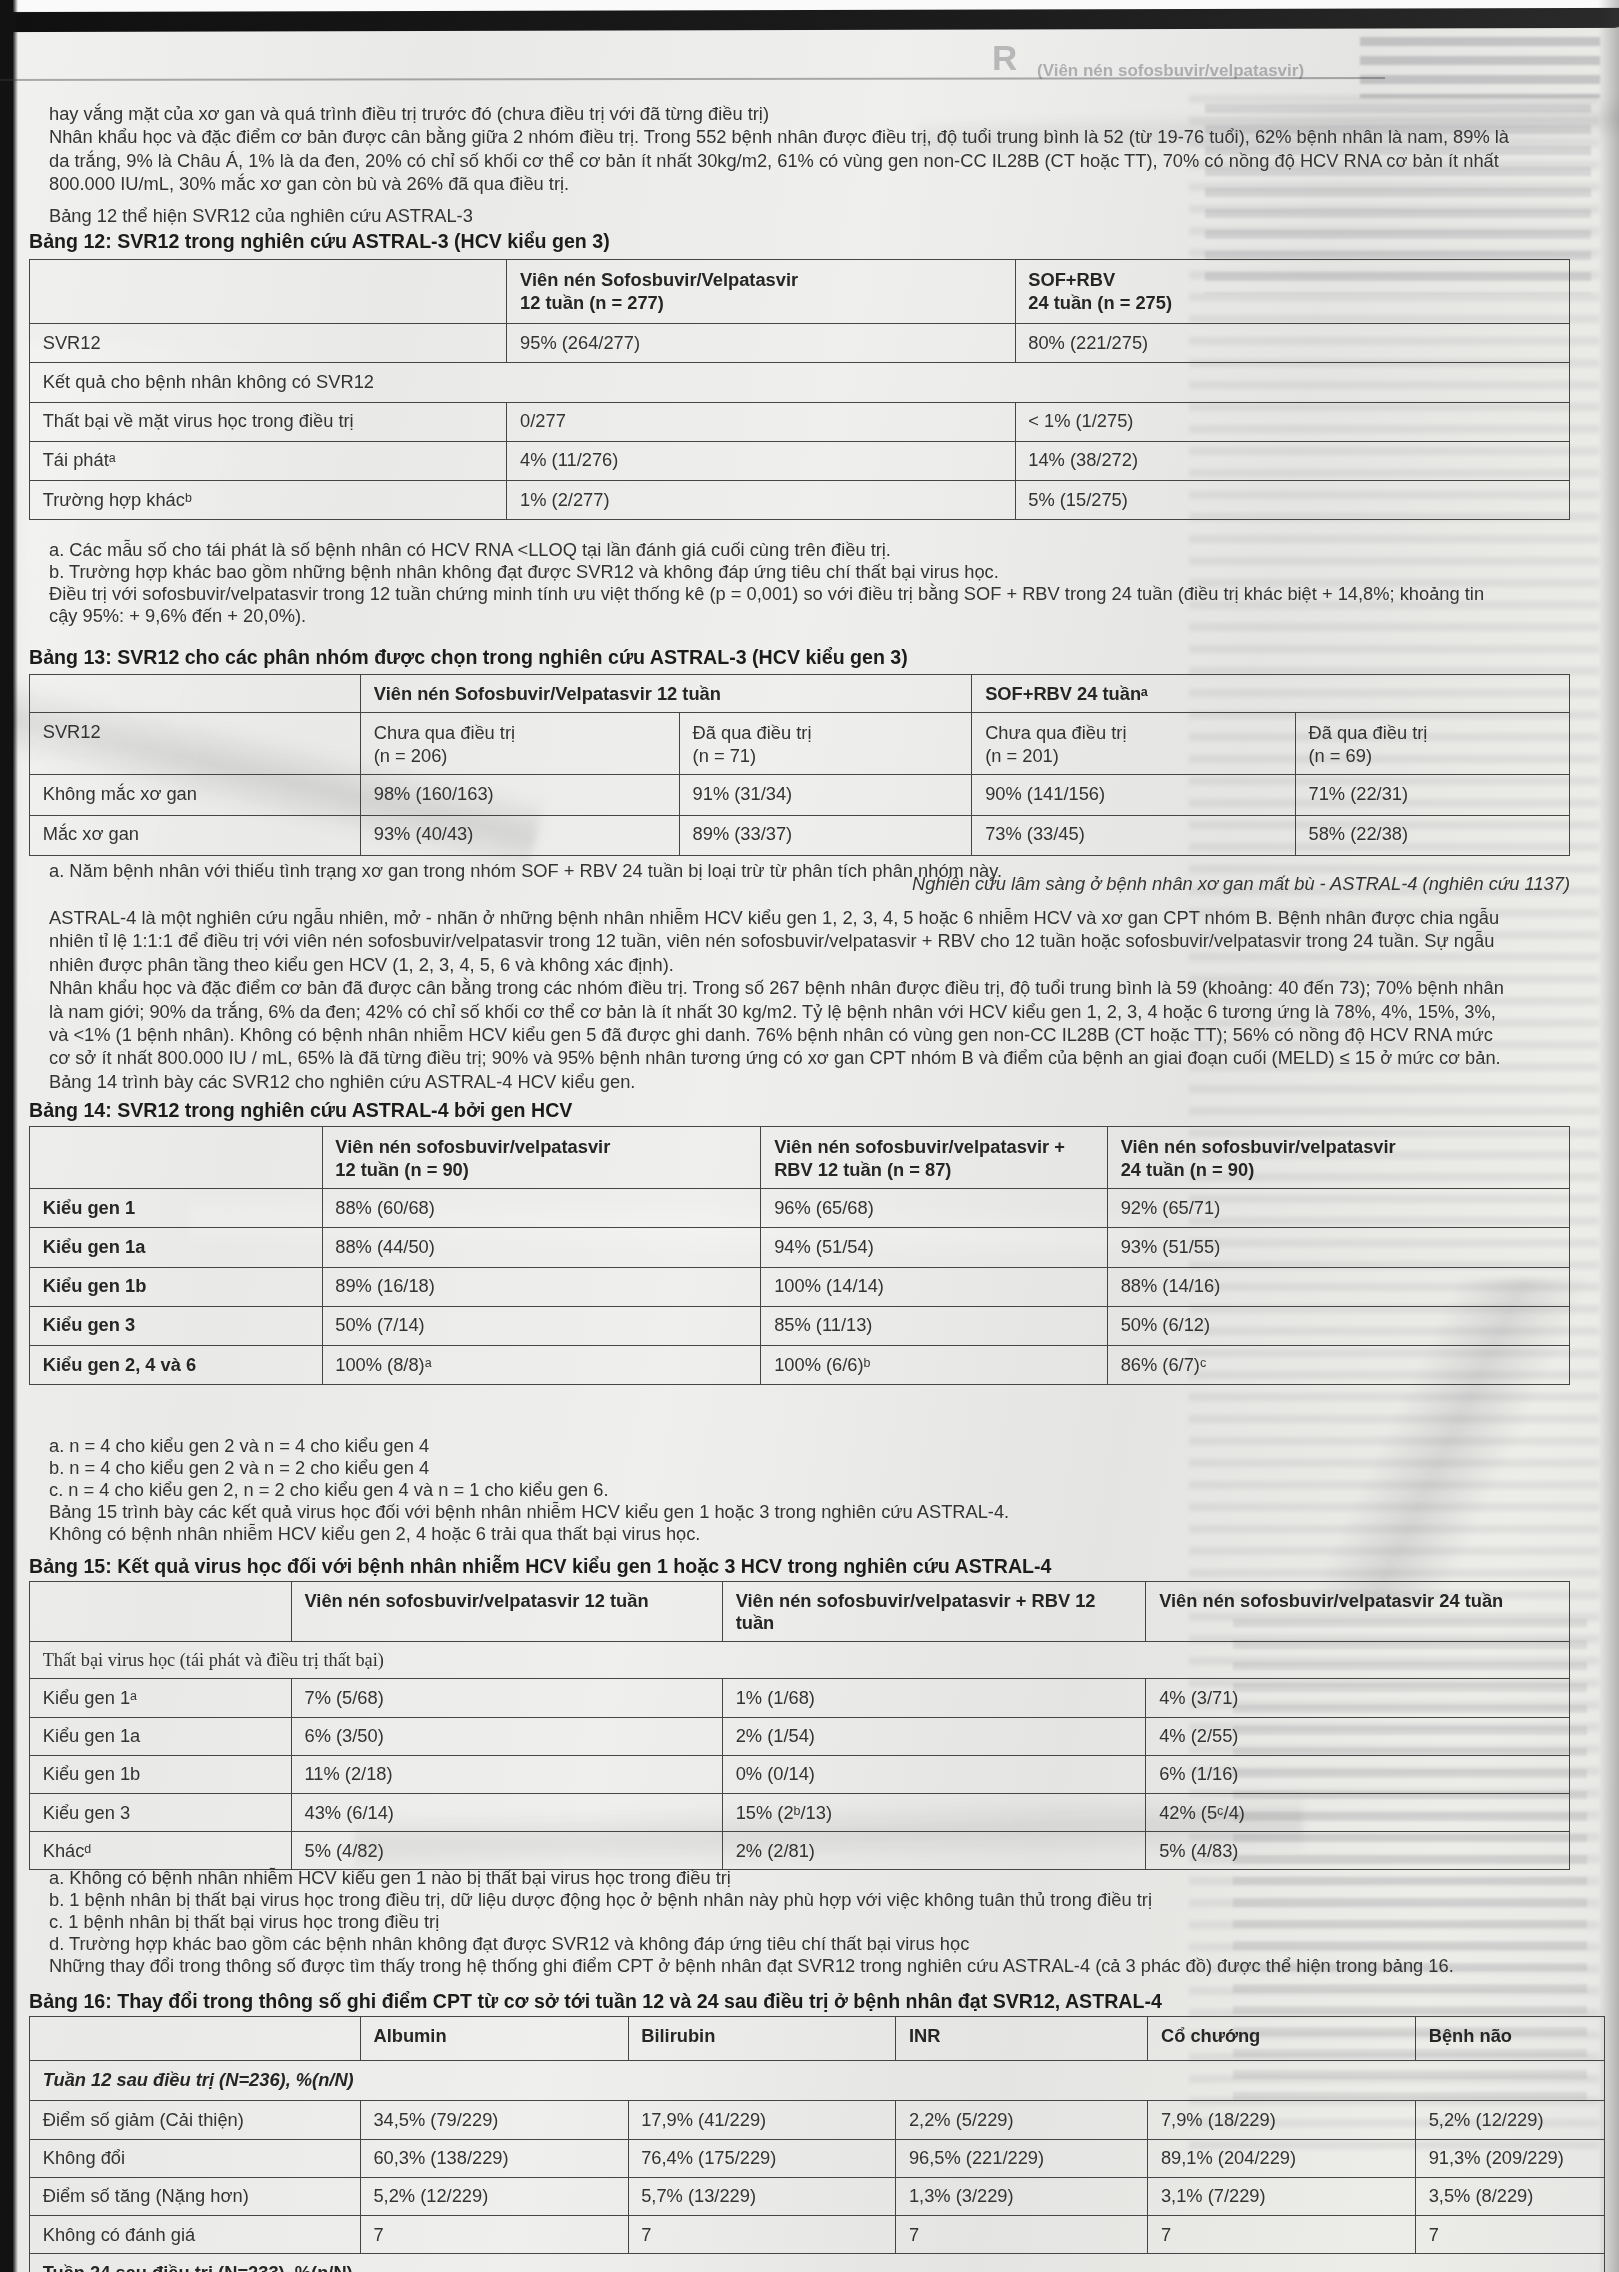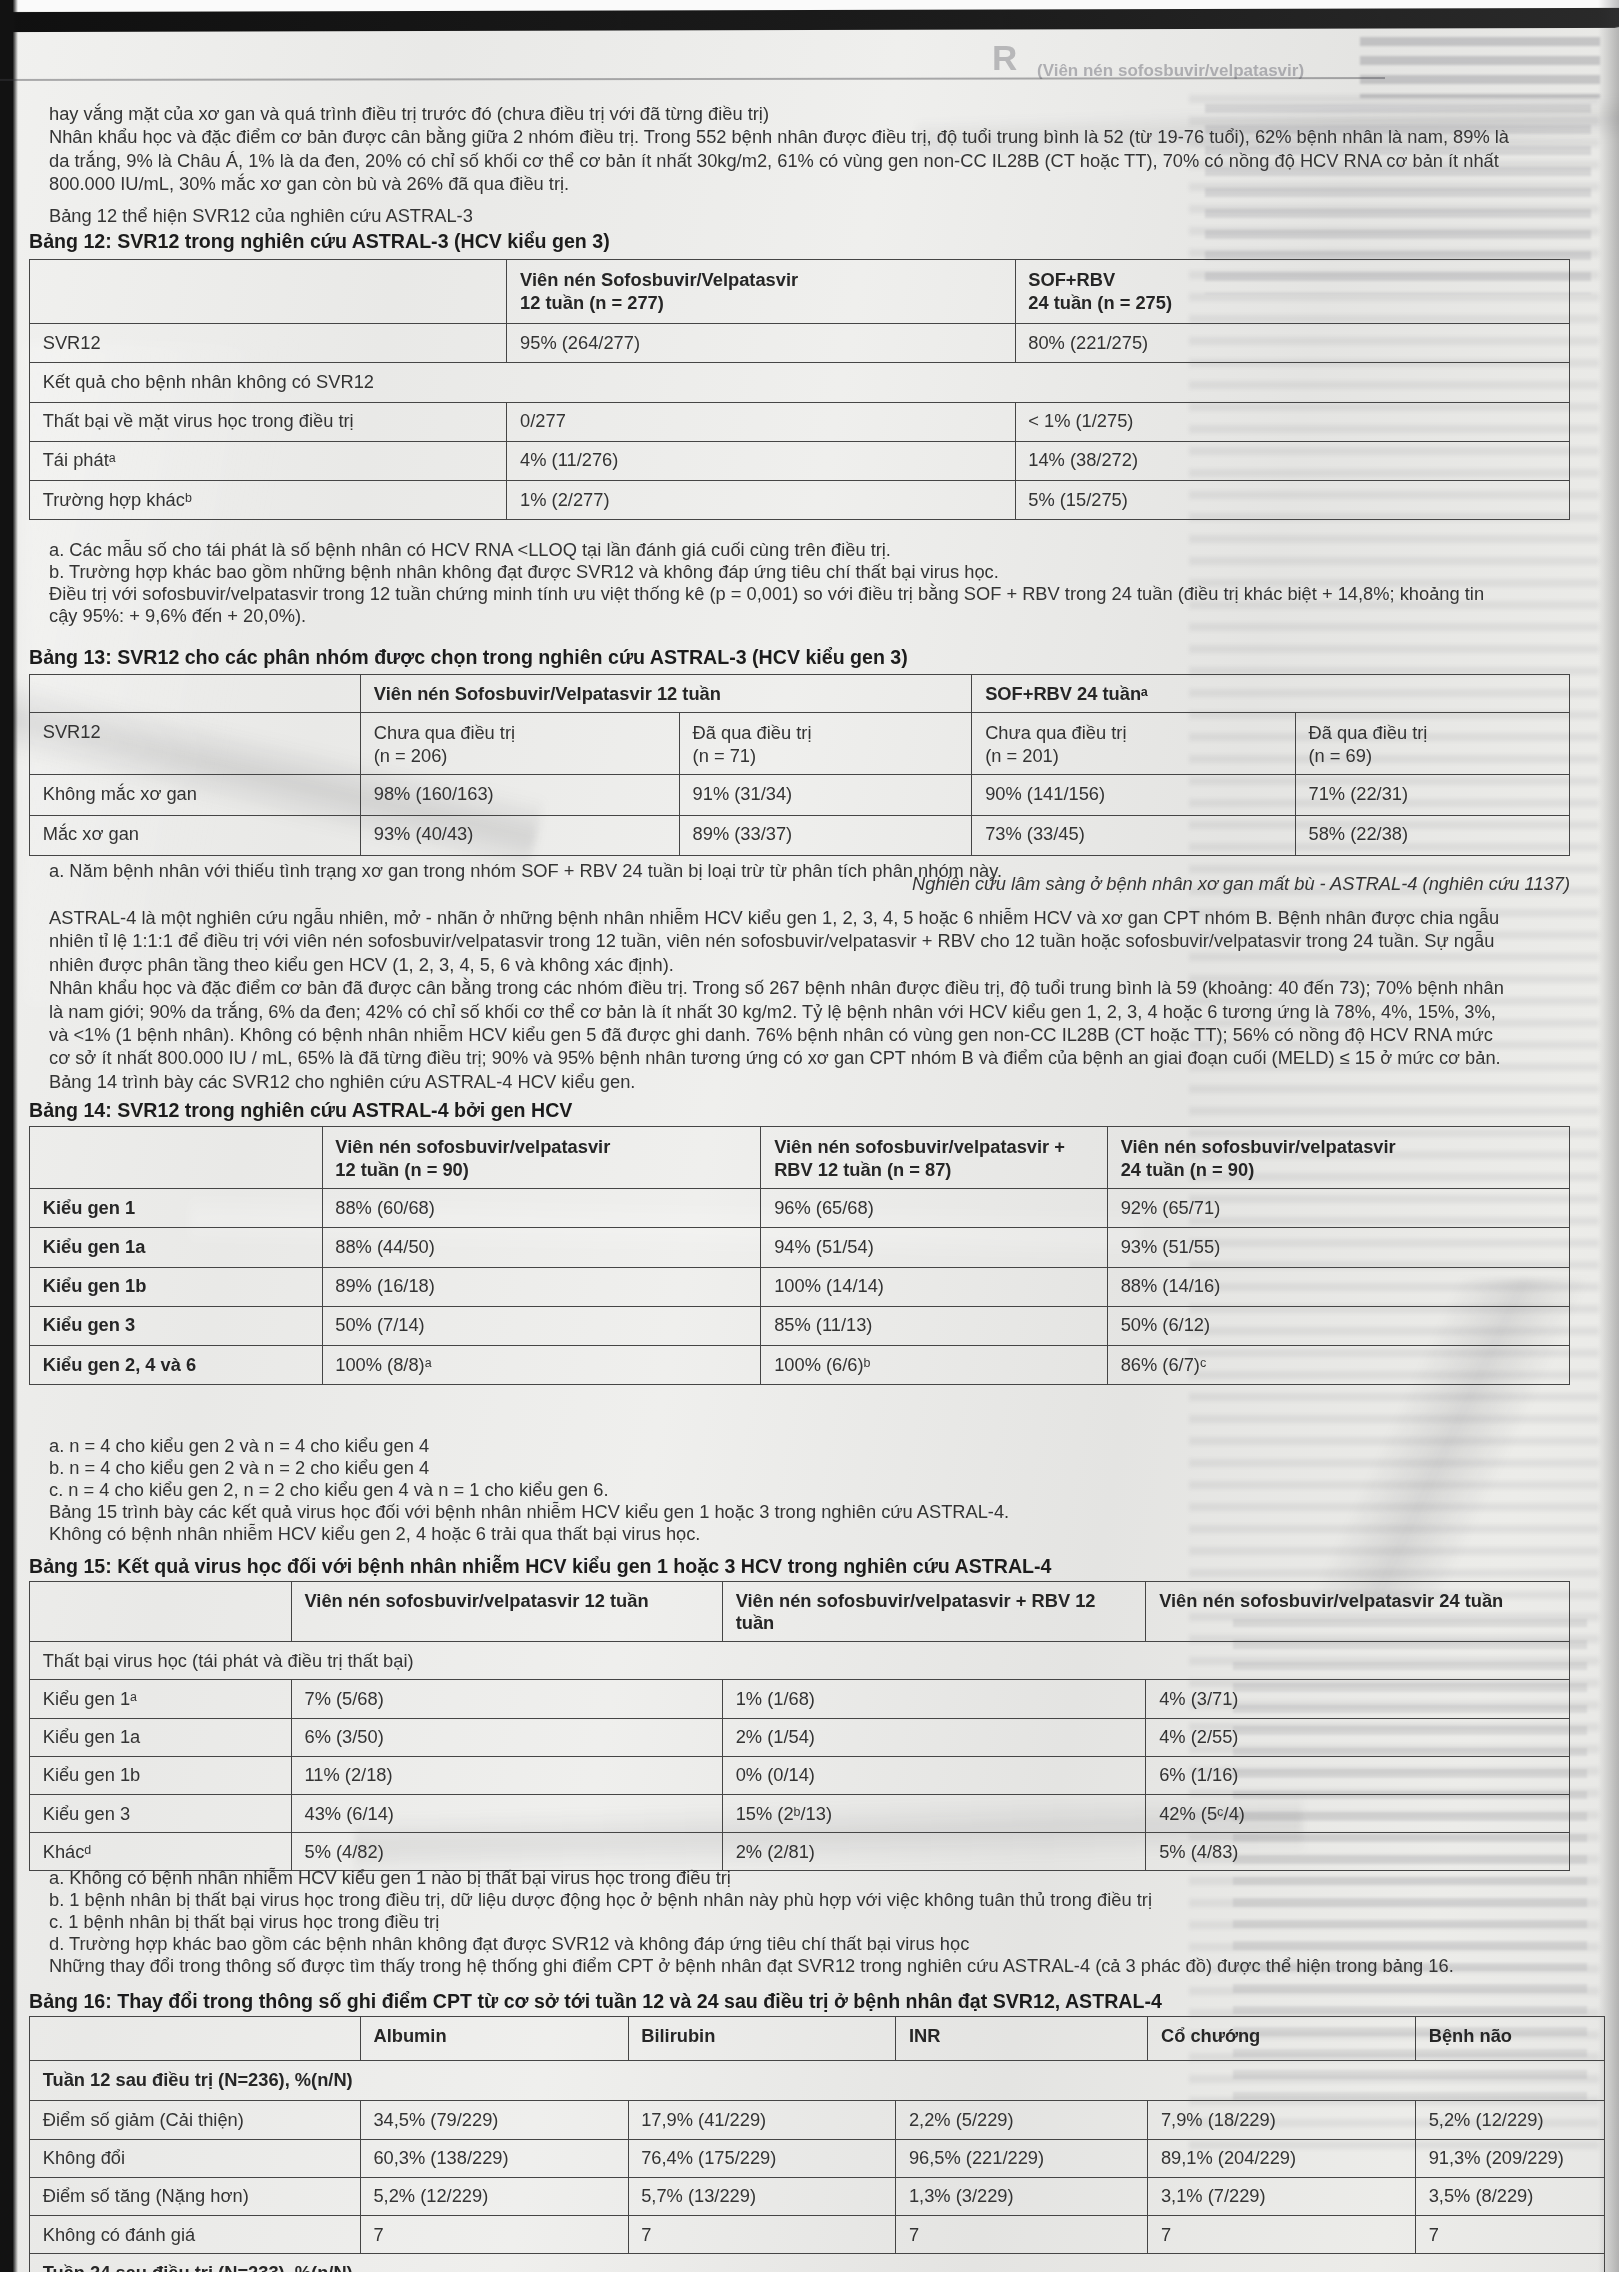--- a/index.html
+++ b/index.html
@@ -44,25 +44,25 @@
   .tbl .b{font-weight:bold;color:#262626;}
   .hl{line-height:23px;}
   #t12 tr.hdr td{height:48px;}
   #t12 tr.data td{height:23px;}
   #t13 tr.g td{height:17.7px;}
   #t13 tr.sub td{height:46px;}
   #t13 tr.data td{height:24px;}
   #t14 tr.hdr td{height:44px;}
   #t14 tr.data td{height:23px;}
   #t15 tr.hdr td{height:38px;}
-  #t15 tr.sect td{height:20px;}
+  #t15 tr.sect td{height:20px;font-family:Liberation Serif, serif;}
   #t15 tr.data td{height:21px;}
   #t16{width:1576px;}
   #t16 tr.hdr td{height:28px;}
-  #t16 tr.sect td{height:24px;}
+  #t16 tr.sect td{height:24px;font-style:italic;}
   #t16 tr.data td{height:21.5px;}
   #t16 tr.partial td{height:76px;}
   
   #intro{top:102px;}
   #caption{top:204px;}
   #t12-title{top:230px;}
   #t12{top:259px;}
   #t12-foot{top:539px;}
   #t13-title{top:646px;}
   #t13{top:674px;}

